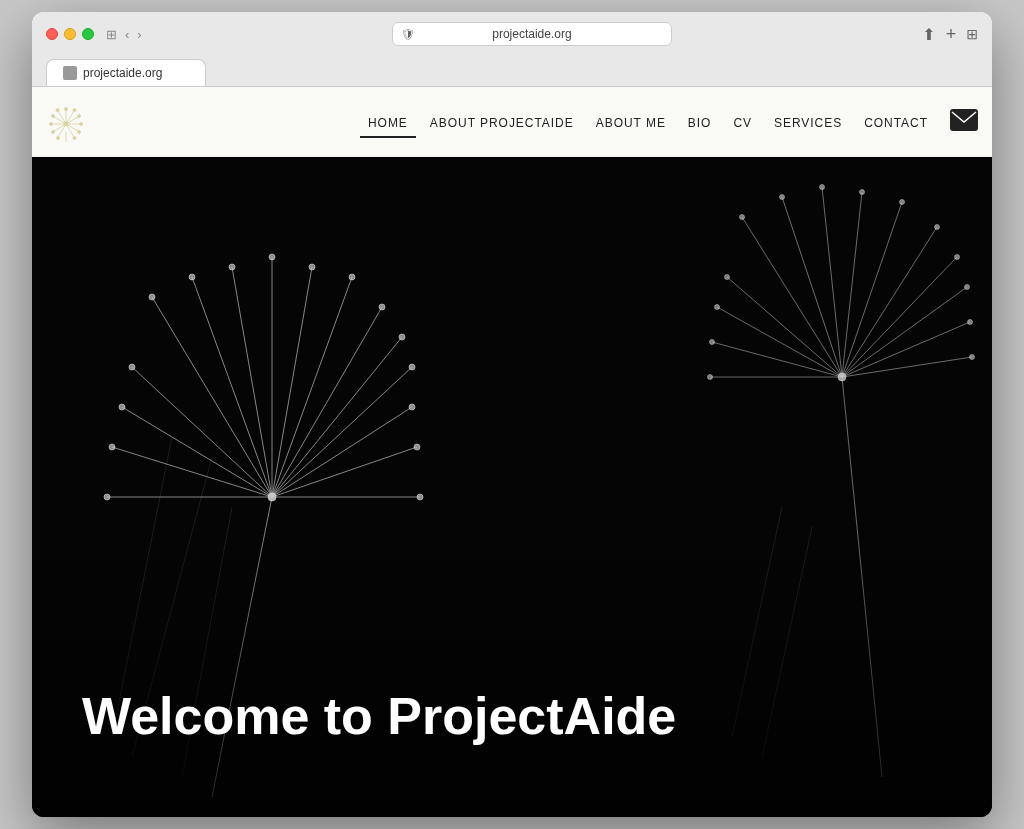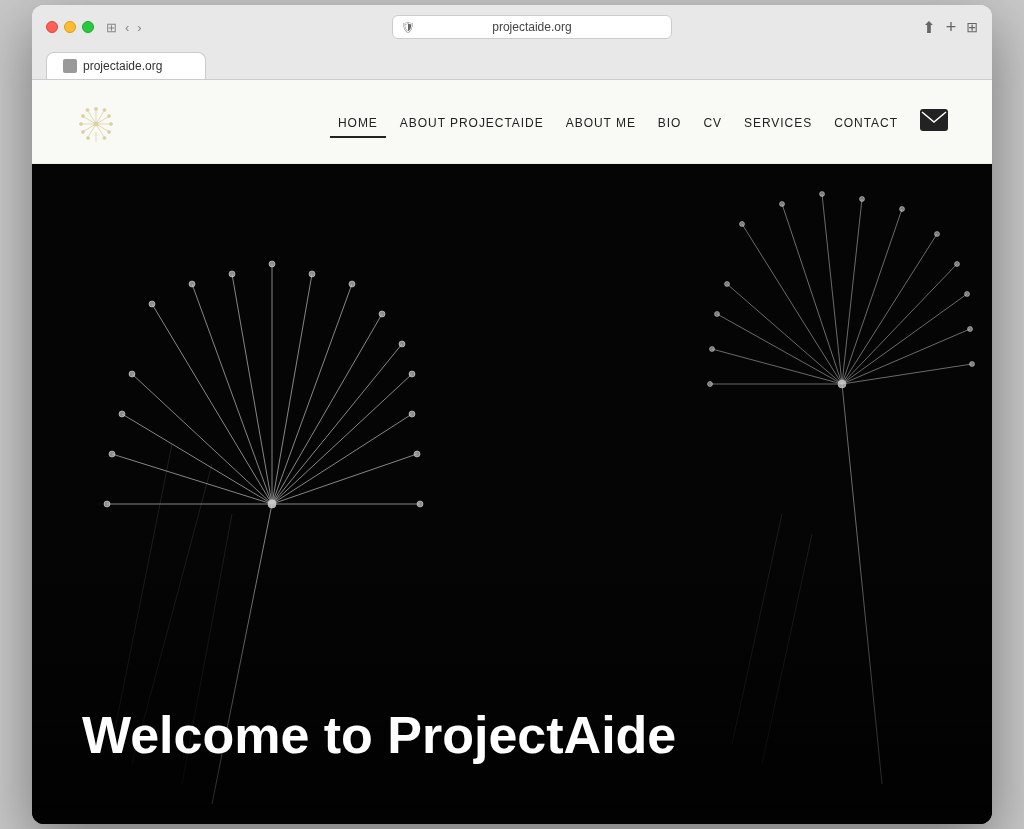--- a/index.html
+++ b/index.html
@@ -139,22 +139,22 @@
     
     .website {
       background: #fff;
     }
 
     
     .site-nav {
       background: #f9f9f5;
       display: flex;
       align-items: center;
-      padding: 0 44px;
-      height: 84px;
+      padding: 0 14px;
+      height: 70px;
       border-bottom: 1px solid #eee;
     }
 
     .site-logo {
       margin-right: auto;
       display: flex;
       align-items: center;
     }
 
     .logo-dandelion {
@@ -206,21 +206,21 @@
       position: absolute;
       bottom: 60px;
       left: 50px;
       color: #fff;
     }
 
     .hero-title {
       font-size: 52px;
       font-weight: 800;
       color: #fff;
-      margin-bottom: 0;
+      margin-bottom: 12px;
       line-height: 1.1;
     }
 
     .hero-subtitle {
       font-size: 18px;
       font-weight: 300;
       color: rgba(255,255,255,0.85);
       letter-spacing: 0.02em;
     }
   </style>

